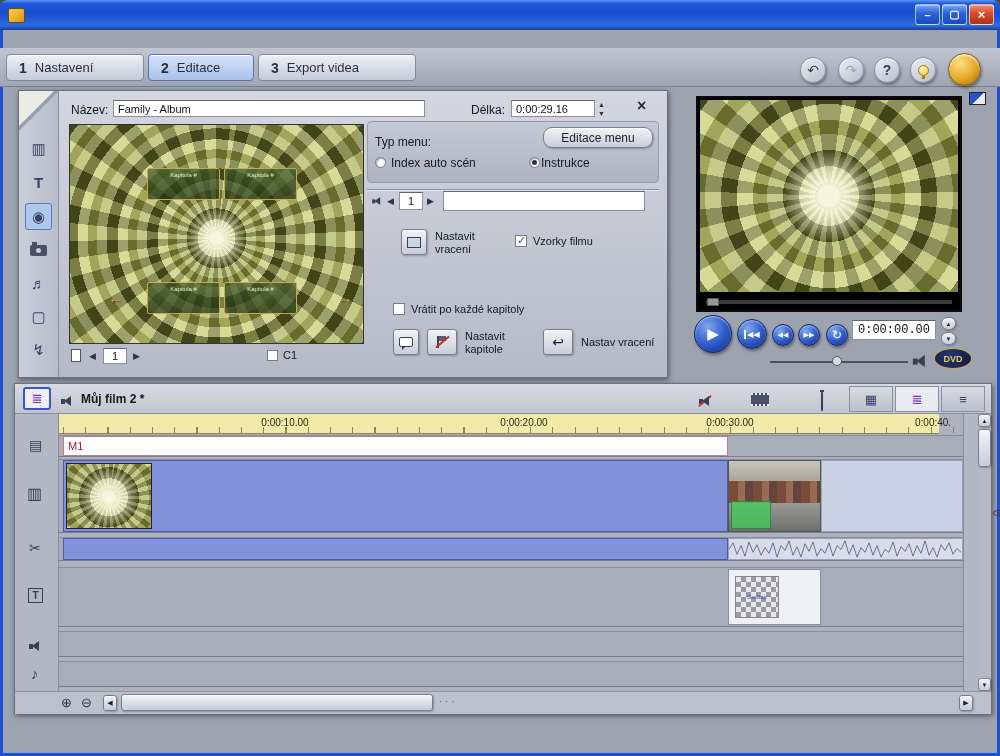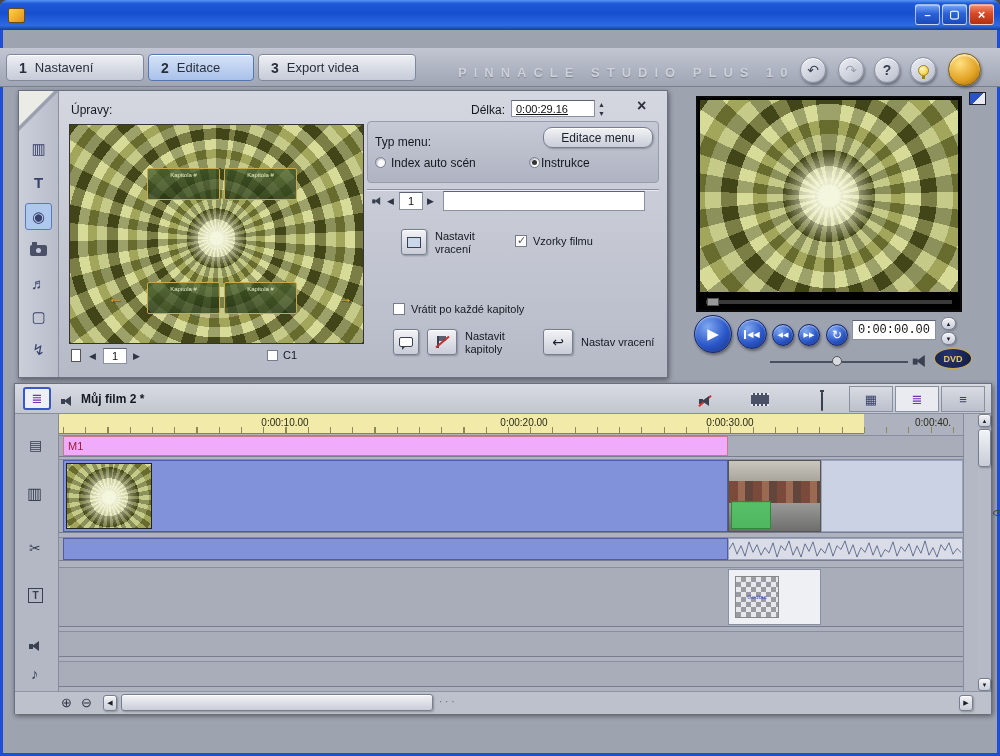--- a/index.html
+++ b/index.html
@@ -121,21 +121,21 @@
     background:radial-gradient(circle at 35% 30%,#7FA8F0,#2B57C8 55%,#16307E);
     box-shadow:1px 2px 3px rgba(0,0,0,.4),inset 0 1px 2px rgba(255,255,255,.6);
     display:flex;align-items:center;justify-content:center}
   .dvd{position:absolute;border-radius:50%;border:1px solid #C9A94E;color:#E8C860;
     background:radial-gradient(circle at 40% 30%,#26366E,#101A40);font-size:9px;font-weight:bold;
     display:flex;align-items:center;justify-content:center}
 
   
   .trow{position:absolute;left:44px;width:904px;background:#A9ADBA;border-top:1px solid #888DA0;border-bottom:1px solid #787D90}
   .clip{position:absolute;border:1px solid #4E5CA8;background:#8292DA}
-  .ruler{position:absolute;left:0;top:30px;width:849px;height:20px;background:#F1EAA8;border-bottom:1px solid #8A8450}
+  .ruler{position:absolute;left:0;top:30px;width:924px;height:20px;background:#F1EAA8;border-bottom:1px solid #8A8450}
   .ticks{position:absolute;left:48px;bottom:0;width:900px;height:6px;
     background:repeating-linear-gradient(90deg,#8D8757 0 1px,transparent 1px 22.25px)}
   .rlabel{position:absolute;top:3px;font-size:10px;color:#2A2A18;text-align:center}
   .vbtn{position:absolute;width:44px;height:26px;background:linear-gradient(180deg,#D8DBE2,#BCC0CC);
     border:1px solid #8890A0;display:flex;align-items:center;justify-content:center;font-size:13px;color:#39406A}
   .vbtn.active{background:#E9EBF1;color:#7030C0}
   .checker{background:repeating-conic-gradient(#9A9AA2 0% 25%, #E8E8EC 0% 50%) 0 0/10px 10px;border:1px solid #888}
   .tico{position:absolute;font-size:14px;color:#39404F}
 </style>
 </head>
@@ -162,21 +162,20 @@
       <span>Nastavení</span>
     </div>
     <div class="tab active" style="left:148px;width:106px">
       <span class="tabnum">2</span>
       <span>Editace</span>
     </div>
     <div class="tab" style="left:258px;width:158px">
       <span class="tabnum">3</span>
       <span>Export videa</span>
     </div>
-    <span class="brand">PINNACLE STUDIO PLUS 10</span>
     <span class="cbtn" style="left:800px;top:9px">↶</span>
     <span class="cbtn dis" style="left:838px;top:9px">↷</span>
     <span class="cbtn" style="left:874px;top:9px;font-weight:bold">?</span>
     <span class="cbtn" style="left:910px;top:9px">
         <span class="bulb"></span>
       </span>
     <span class="cbtn prem" style="left:948px;top:5px"></span>
   </div>
 
   
@@ -189,23 +188,24 @@
       <span class="tool ctr" style="top:78px;font-weight:bold">T</span>
       <span class="tool ctr active" style="top:112px">◉</span>
       <span class="tool ctr" style="top:146px">
           <span class="cam-ic"></span>
         </span>
       <span class="tool ctr" style="top:179px">♬</span>
       <span class="tool ctr" style="top:212px">▢</span>
       <span class="tool ctr" style="top:245px">↯</span>
     </div>
 
-    <span class="lbl" style="left:52px;top:12px">Úpravy:</span>
+    <span class="lbl" style="left:52px;top:12px">Název:</span>
+    <input class="tb" style="left: 94px; top: 9px; width: 312px; height: 17px;" value="Family - Album">
     <span class="lbl" style="left:452px;top:12px">Délka:</span>
-    <input class="tb" style="left: 492px; top: 9px; width: 84px; height: 17px; text-decoration: underline;" value="0:00:29.16">
+    <input class="tb" style="left: 492px; top: 9px; width: 84px; height: 17px;" value="0:00:29.16">
     <span class="arr" style="left:579px;top:10px;font-size:7px">▲</span>
     <span class="arr" style="left:579px;top:19px;font-size:7px">▼</span>
     <span class="lbl" style="left:618px;top:6px;font-size:16px;font-weight:bold;color:#2A2F3C">×</span>
 
     <div class="swirl" style="position:absolute;left:50px;top:33px;width:295px;height:220px;border:1px solid #333;overflow:hidden">
       <div class="chbtn" style="left:77px;top:43px"><span>Kapitola #</span></div>
       <div class="chbtn" style="left:154px;top:43px"><span>Kapitola #</span></div>
       <div class="chbtn" style="left:77px;top:157px"><span>Kapitola #</span></div>
       <div class="chbtn" style="left:154px;top:157px"><span>Kapitola #</span></div>
       <span class="navarr" style="left:38px;top:164px">←</span>
@@ -246,21 +246,21 @@
     <span class="lbl" style="left:392px;top:212px;font-size:11px">Vrátit po každé kapitoly</span>
 
     <div class="b3" style="left:374px;top:238px;width:26px;height:26px">
       <span class="bub-ic"></span>
     </div>
     <div class="b3" style="left:408px;top:238px;width:30px;height:26px">
       <span class="noflag">
           <i></i>
         </span>
     </div>
-    <span class="lbl" style="left:446px;top:239px;width:70px;font-size:11px;white-space:normal;line-height:1.15">Nastavit kapitoly</span>
+    <span class="lbl" style="left:446px;top:239px;width:70px;font-size:11px;white-space:normal;line-height:1.15">Nastavit kapitole</span>
     <div class="b3" style="left:524px;top:238px;width:30px;height:26px;font-size:14px">↩</div>
     <span class="lbl" style="left:562px;top:245px;font-size:11px">Nastav vracení</span>
   </div>
 
   
   <div class="abs" style="left:969px;top:92px;width:17px;height:13px;border:1px solid #223;
        background:linear-gradient(135deg,#2A52C8 50%,#E8EAF0 50%)"></div>
   <div class="abs" style="left:696px;top:96px;width:266px;height:216px;background:#000;border:2px solid #0A0A0A">
     <div class="swirl2 abs" style="left:2px;top:2px;width:258px;height:192px"></div>
     <div class="abs" style="left:8px;top:202px;width:246px;height:4px;background:#3A3A3A"></div>
@@ -318,21 +318,21 @@
 
     
     <div class="trow" style="top:51px;height:22px"></div>
     <div class="trow" style="top:75px;height:74px"></div>
     <div class="trow" style="top:153px;height:24px"></div>
     <div class="trow" style="top:183px;height:60px"></div>
     <div class="trow" style="top:247px;height:26px"></div>
     <div class="trow" style="top:277px;height:26px"></div>
 
     
-    <div class="clip" style="left:48px;top:52px;width:665px;height:20px;background:#f0abfc;border-color:#C87888">
+    <div class="clip" style="left:48px;top:52px;width:665px;height:20px;background:#ffffff;border-color:#C87888">
       <span style="position:absolute;left:4px;top:3px;font-size:11px;color:#9E2030">M1</span>
     </div>
     <div class="clip" style="left:48px;top:76px;width:665px;height:72px">
       <div class="swirl abs" style="left:2px;top:2px;width:86px;height:66px;border:1px solid #222"></div>
     </div>
     <div class="clip" style="left:713px;top:76px;width:93px;height:72px;background:#888;border-color:#555;overflow:hidden">
       <div class="abs" style="left:0;top:0;width:100%;height:30%;background:linear-gradient(#C9C6BE,#A8A49A)"></div>
       <div class="abs" style="left:0;top:28%;width:100%;height:34%;background:repeating-linear-gradient(90deg,#7A4A3A 0 9px,#9A6A52 9px 16px,#62463C 16px 24px)"></div>
       <div class="abs" style="left:0;top:60%;width:100%;height:40%;background:linear-gradient(#9A9A98,#6E6E6C)"></div>
       <div class="abs" style="left:2px;top:40px;width:40px;height:28px;background:rgba(70,200,90,.8);border:1px solid #2A8A3A"></div>

